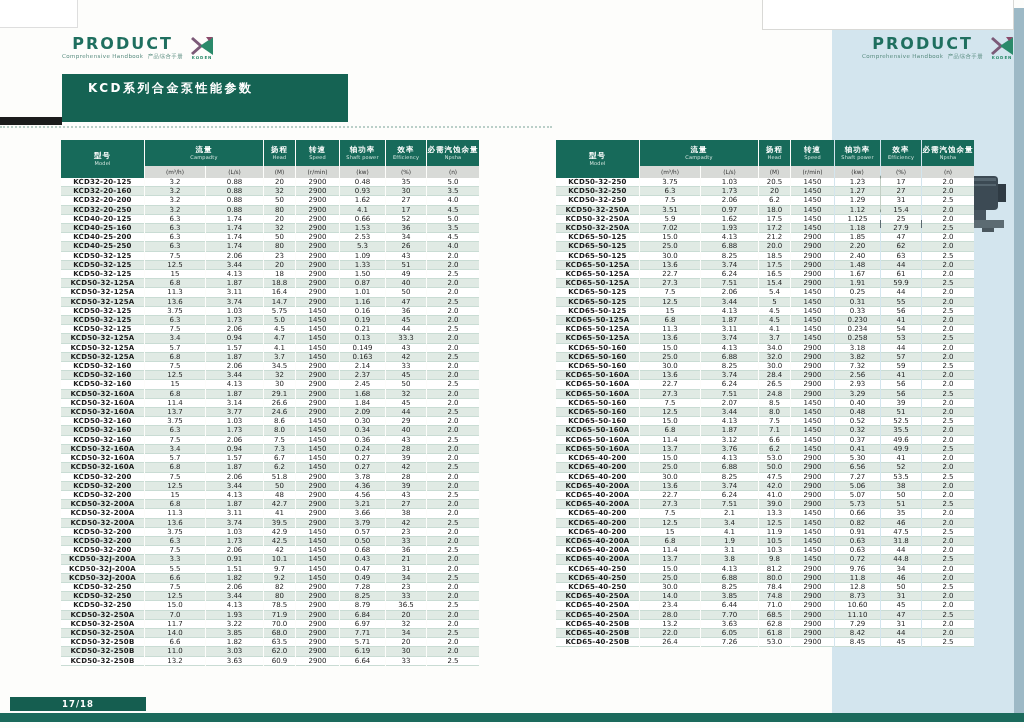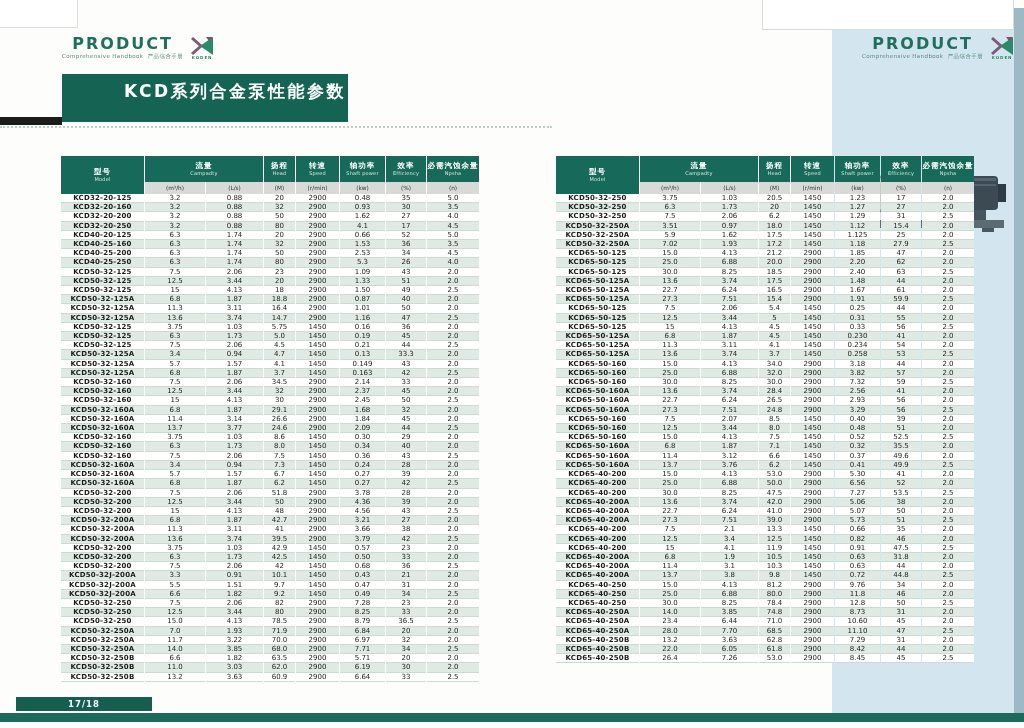--- a/index.html
+++ b/index.html
@@ -20,42 +20,42 @@
   .brand-right { left:862px; top:36px; }
   .brand .txt { text-align:center; }
   .brand .word { color:#1f6f5f; font-size:16px; font-weight:bold; letter-spacing:2px; line-height:16px; }
   .brand .sub { color:#55897c; font-size:5.5px; letter-spacing:.4px; margin-top:1px; white-space:nowrap; }
   .logo { margin-left:6px; text-align:center; }
   .logo svg { display:block; }
   .logo .logoname { display:block; color:#2a8a6a; font-size:4px; font-weight:bold; letter-spacing:1px; margin-top:-1px; }
 
   
   .title-box { position:absolute; left:62px; top:74px; width:286px; height:48px; background:#156353; color:#fff; padding:6px 0 0 26px; }
-  .title-box .zh { font-size:17px; font-weight:bold; letter-spacing:2.5px;margin-left:36px; }
+  .title-box .zh { font-size:12px; font-weight:bold; letter-spacing:2.5px; }
   .title-box .en { font-size:7.5px; line-height:9px; letter-spacing:.2px; margin-top:2px; color:#e8f2ee; }
   .black-bar { position:absolute; left:0; top:117px; width:62px; height:8px; background:#1c1c1c; }
   .dotted-line { position:absolute; left:0; top:126px; width:552px; border-top:2px dotted #97b8ae; opacity:.65; }
 
   
-  table.ptable { position:absolute; border-collapse:separate; border-spacing:1.5px 0; table-layout:fixed; width:413px; background:transparent;margin-top:16px; }
+  table.ptable { position:absolute; border-collapse:separate; border-spacing:1.5px 0; table-layout:fixed; width:413px; background:transparent; }
   #ltable { left:60px; top:140px; }
   #rtable { left:555px; top:140px; }
   .ptable th { font-weight:bold; }
   .ptable thead .g { background:#176a5a; color:#ffffff; height:26px; vertical-align:middle; text-align:center; }
   .ptable thead .zh { display:block; font-size:7.5px; letter-spacing:1px; }
   .ptable thead .en { display:block; font-size:5px; font-weight:normal; letter-spacing:.2px; color:#d8e8e2; line-height:5.5px; }
   .ptable thead .units td { background:#d8dad7; color:#333; font-size:5.8px; text-align:center; height:12px; vertical-align:middle; }
   .ptable tbody td { font-size:7px; color:#1c1c1c; text-align:center; height:8.2px; line-height:8.2px; white-space:nowrap; overflow:hidden; border-bottom:1px solid #c9dcd4; vertical-align:middle; padding:0; }
   .ptable tbody tr:nth-child(even) td { background:#e0eae4; }
   .ptable tbody tr:nth-child(odd) td { background:#ffffff; }
   .ptable tbody td:first-child { font-weight:bold; letter-spacing:.2px; }
 
   
   .bottom-bar { position:absolute; left:0; top:713px; width:1024px; height:9px; background:#1b6a5c; }
-  .page-num { position:absolute; left:16px; top:697px; width:136px; height:14px; background:#155e50; color:#fff; font-size:8.5px; font-weight:bold; text-align:center; line-height:14px; letter-spacing:1px; }
+  .page-num { position:absolute; left:10px; top:697px; width:136px; height:14px; background:#155e50; color:#fff; font-size:8.5px; font-weight:bold; text-align:center; line-height:14px; letter-spacing:1px; }
 
   .pump-photo { position:absolute; left:852px; top:150px; width:160px; height:85px; }
 </style>
 </head>
 <body>
 
 <div class="page">
 
   <div class="right-panel"></div>
   <div class="right-edge"></div>

